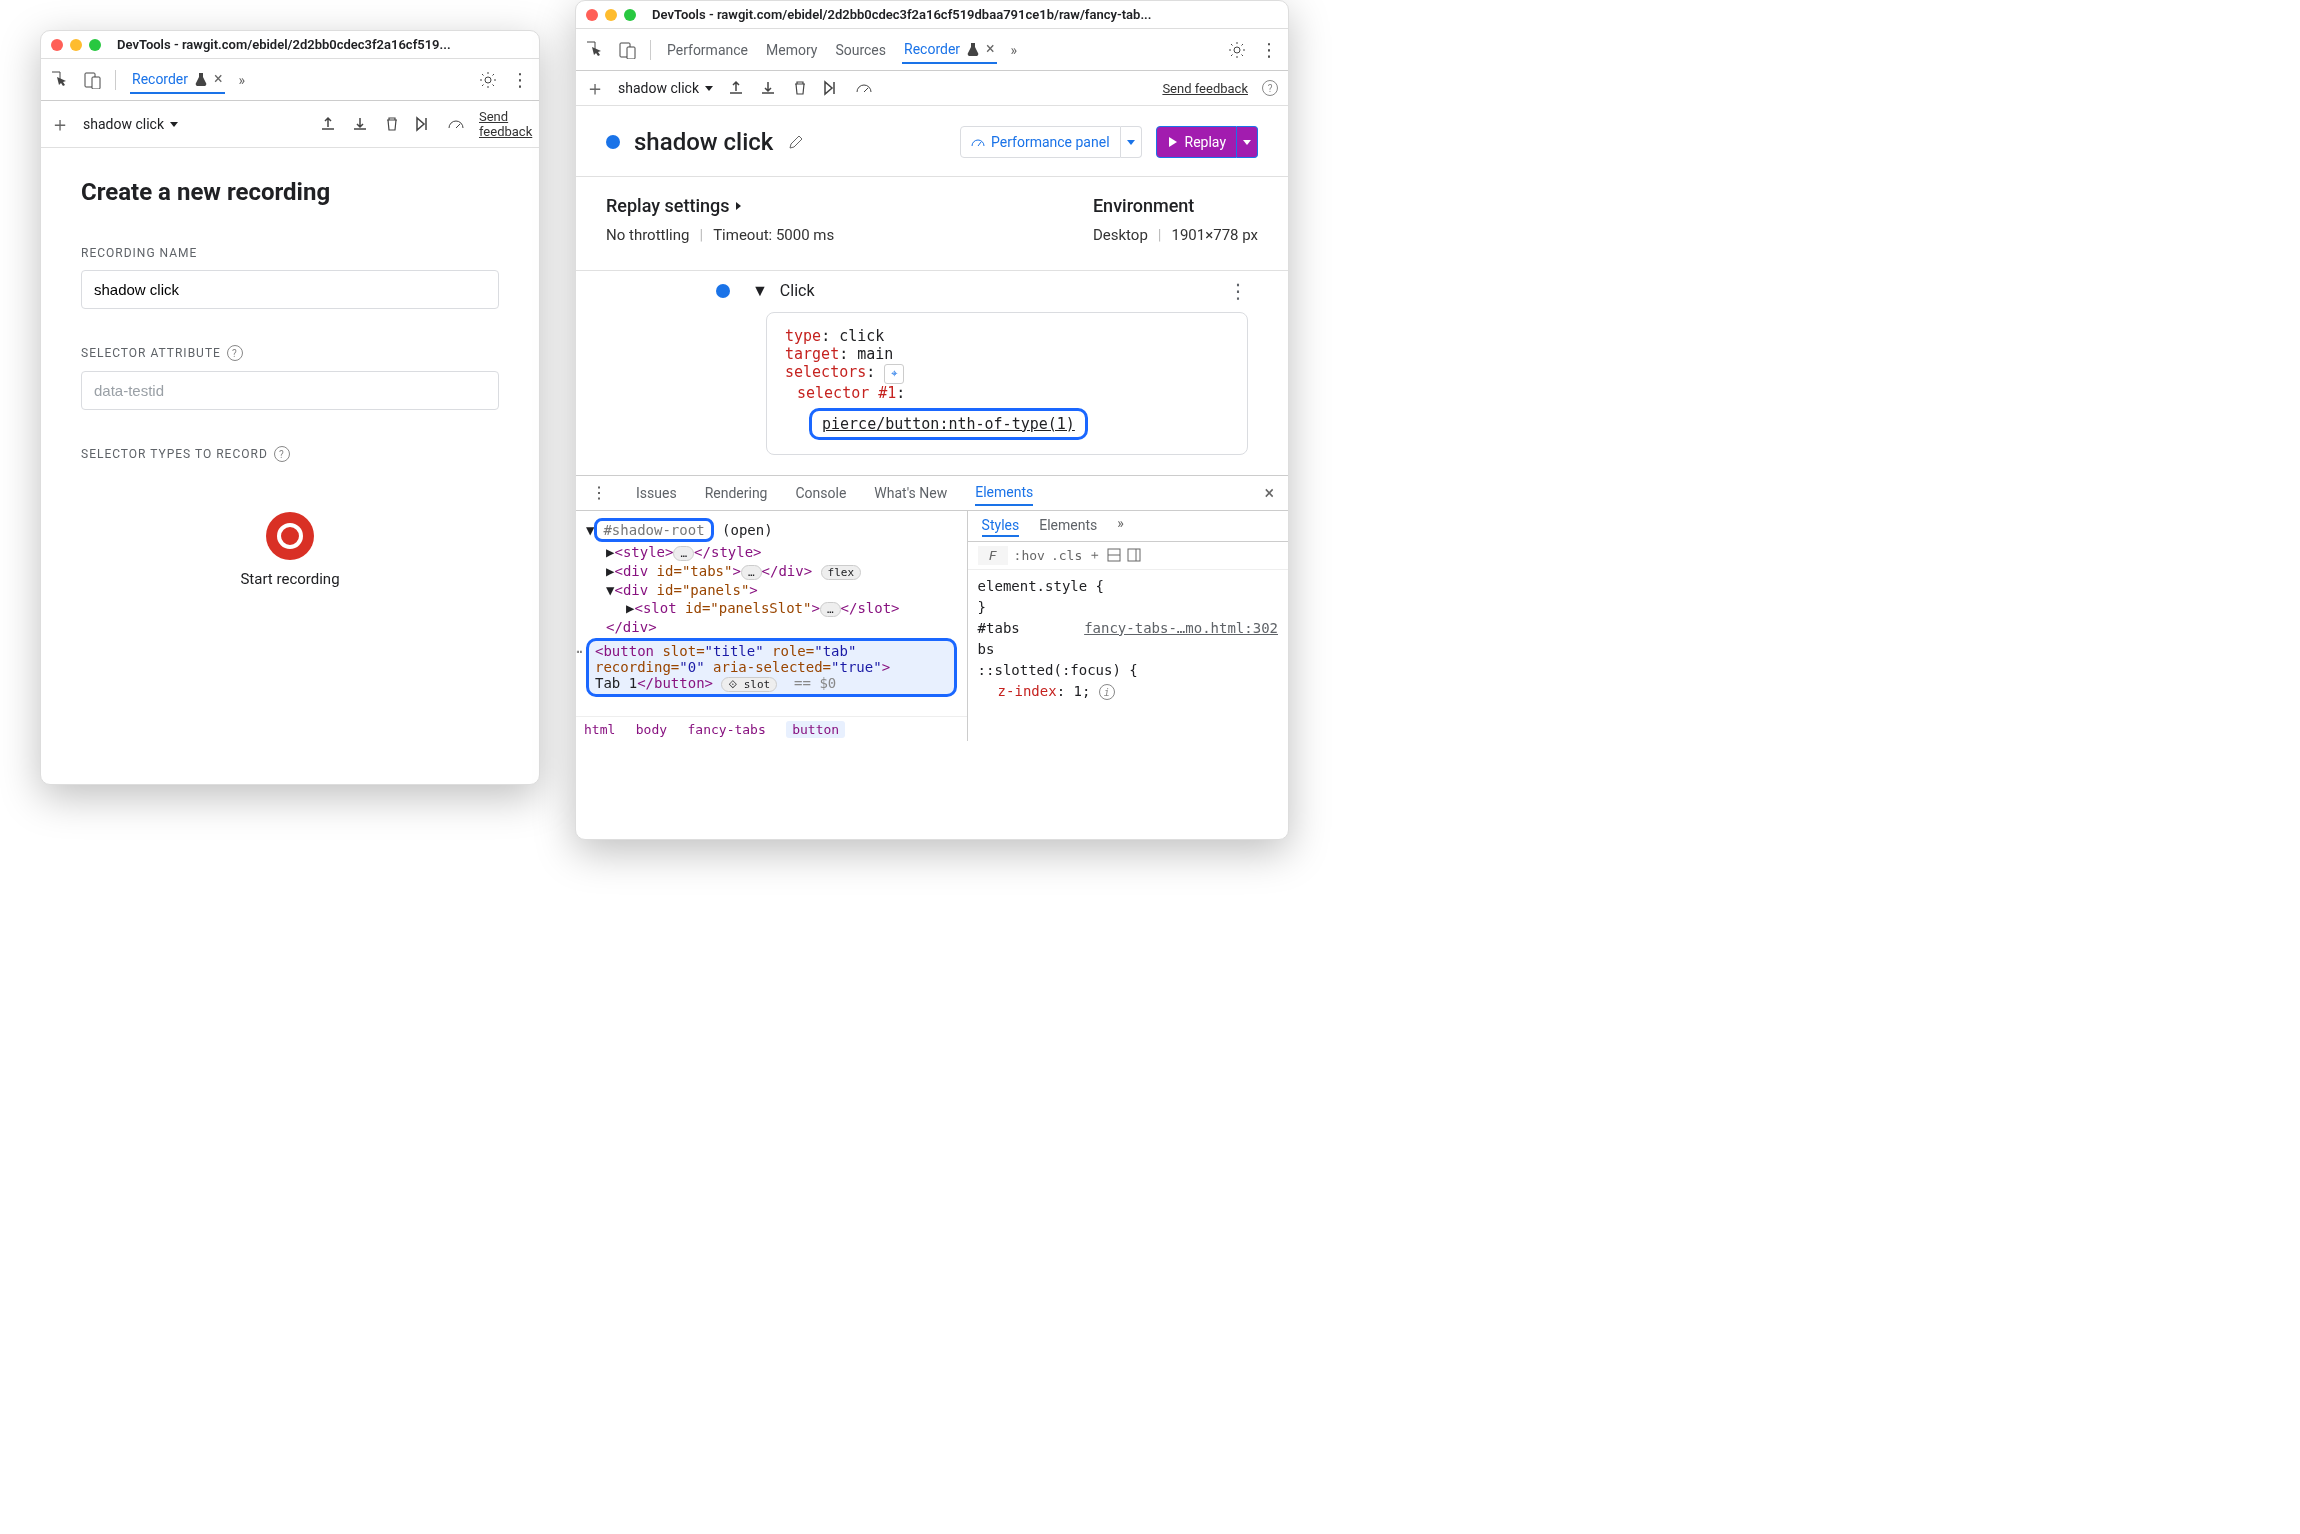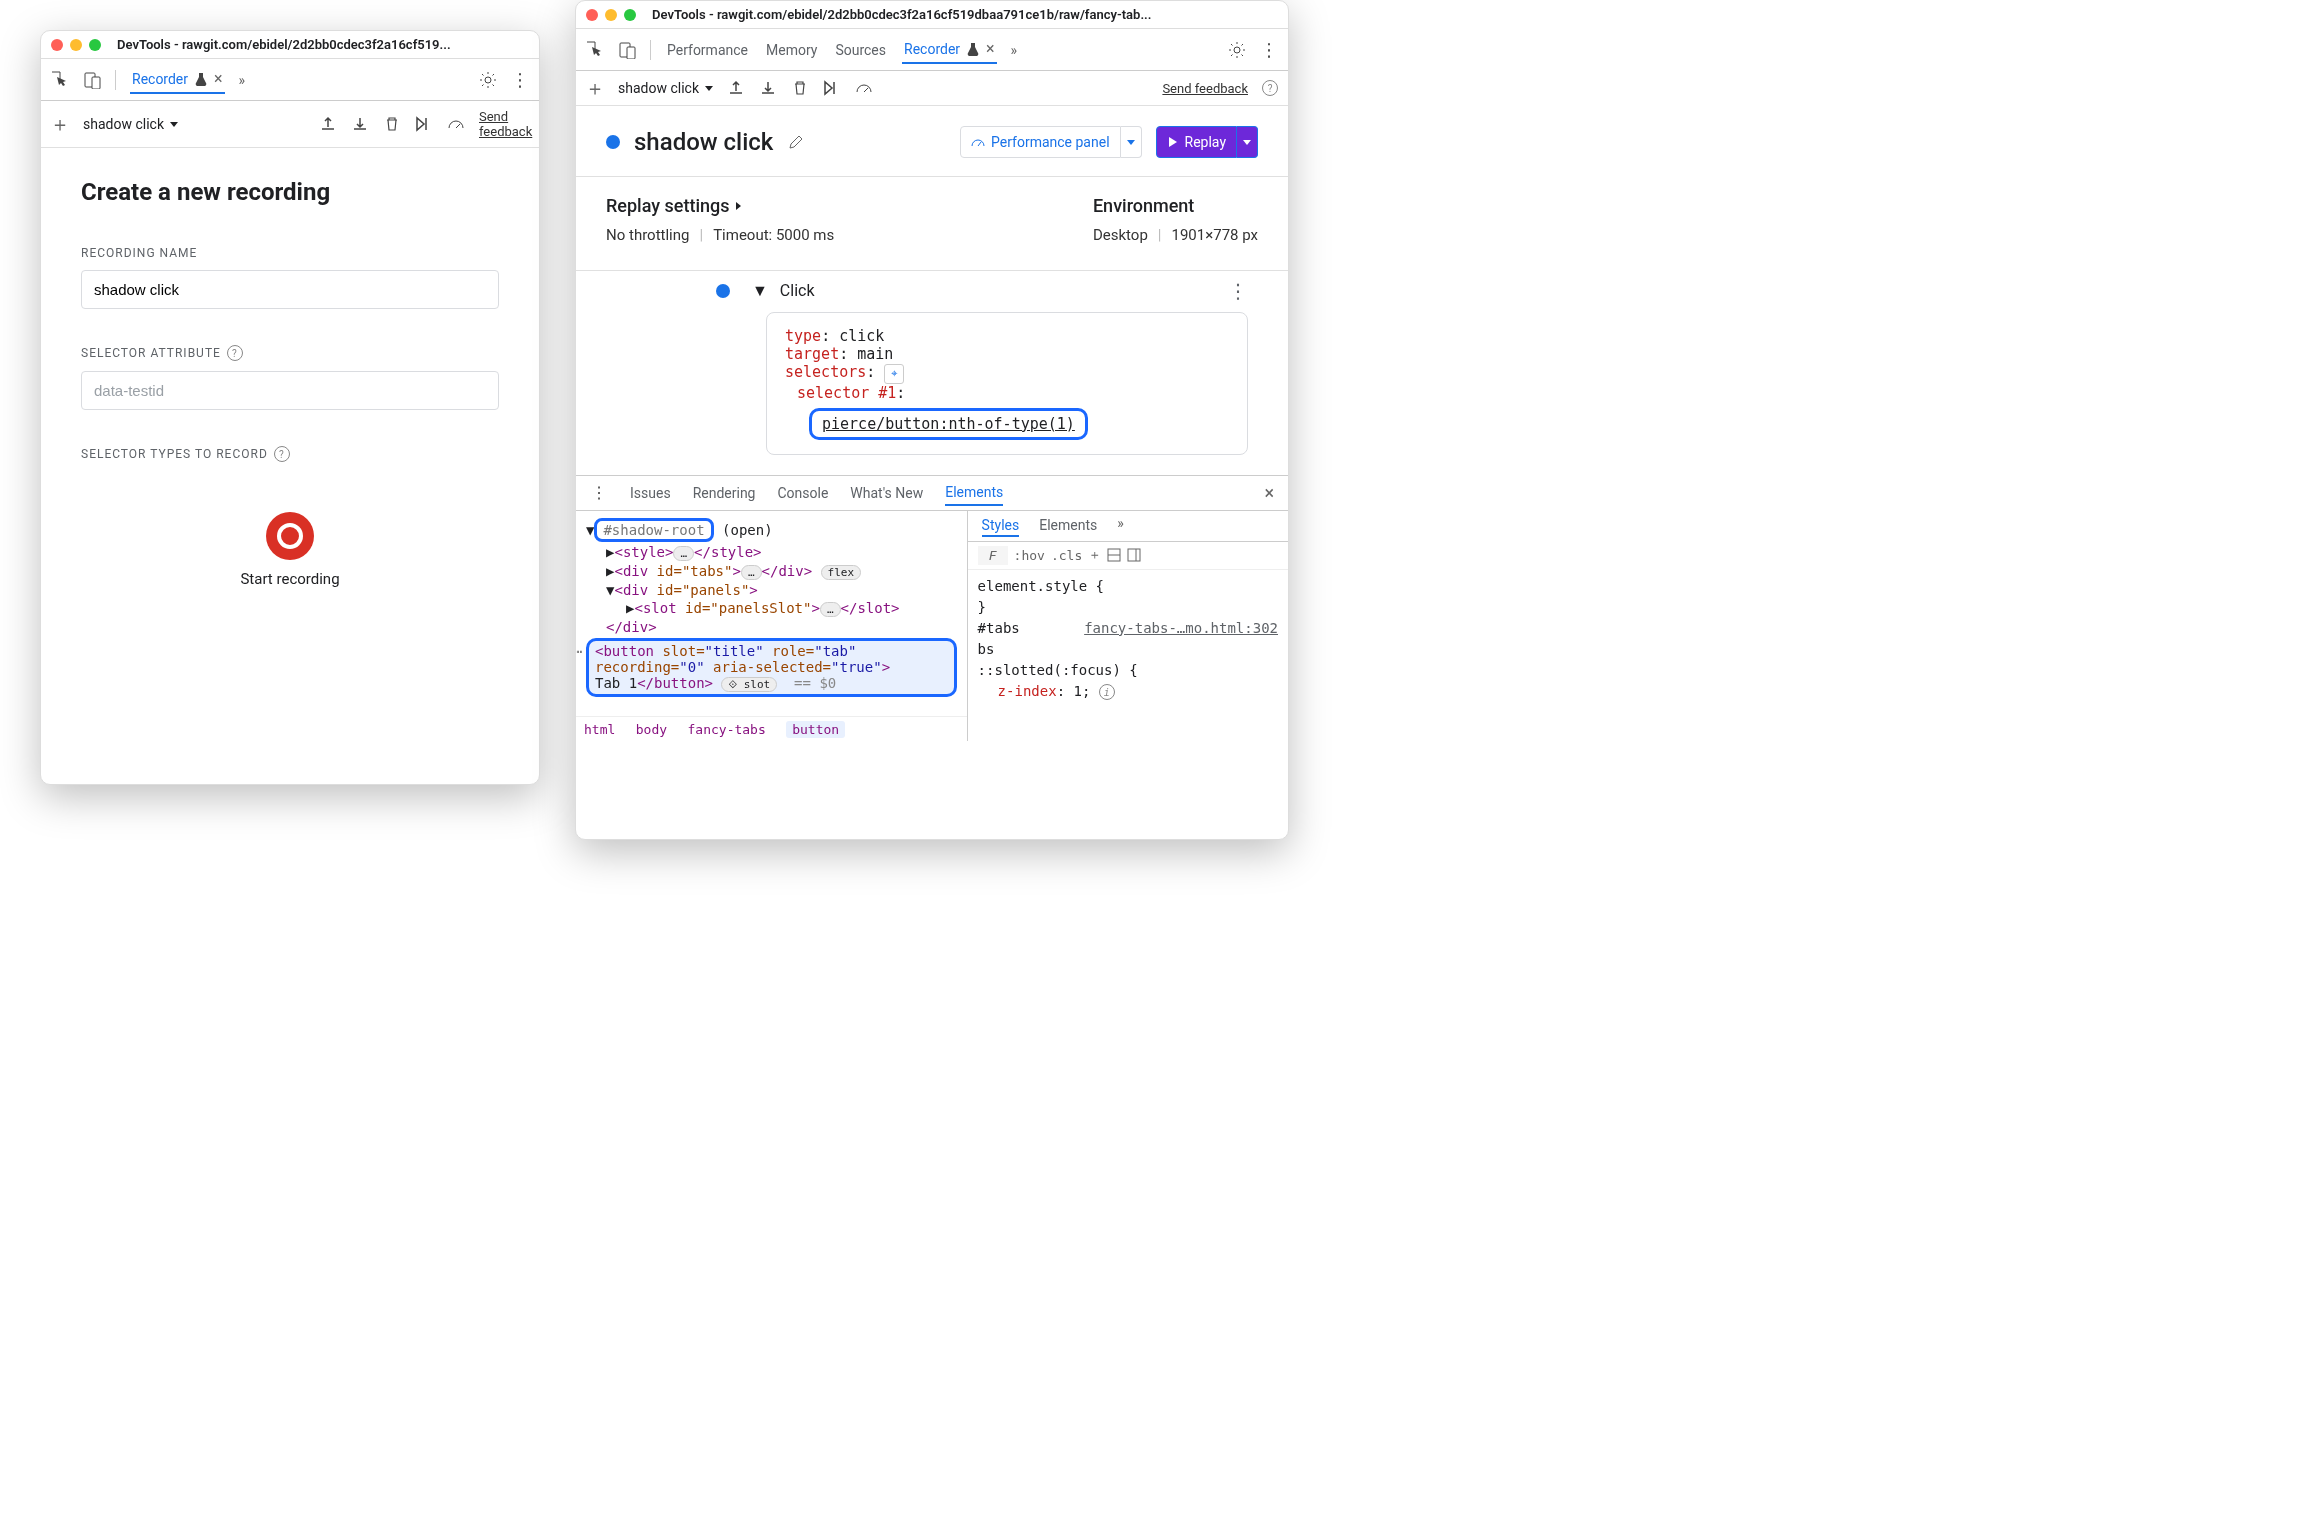--- a/index.html
+++ b/index.html
@@ -110,21 +110,21 @@
     border-bottom:1px solid #e0e0e0;
   }
   .blue-dot { width:14px;height:14px;border-radius:50%;background:#1a73e8; }
   .rec-title { font-size:24px; font-weight:500; }
   .btn-outline {
     border:1px solid #dadce0; border-radius:4px;
     padding:7px 10px; color:#1a73e8; display:flex; align-items:center; gap:6px;
     font-size:14px;
   }
   .btn-primary {
-    background:#6d28d9; border:1px solid #1a73e8;
+    background:#a21caf; border:1px solid #1a73e8;
     color:#fff; border-radius:4px; padding:7px 10px;
     display:flex; align-items:center; gap:6px; font-size:14px;
   }
   .btn-split { display:flex; }
   .btn-split > :first-child { border-top-right-radius:0; border-bottom-right-radius:0; }
   .btn-split > :last-child { border-top-left-radius:0; border-bottom-left-radius:0; border-left:none; padding:7px 6px; }
 
   .settings-row {
     display:flex; justify-content:space-between;
     padding: 18px 30px 26px;
@@ -153,21 +153,21 @@
   }
   .tiny-icon {
     display:inline-flex; width:20px;height:20px;
     border:1px solid #ccc; border-radius:3px; align-items:center;justify-content:center;
     font-size:11px; color:#1a73e8;
   }
 
   
   .drawer { border-top:1px solid #ccc; }
   .drawer-tabs { display:flex; align-items:center; gap:22px; padding:4px 14px; border-bottom:1px solid #ccc; font-size:14px; }
-  .dtab { color:#5f6368; padding:4px 0; }
+  .dtab { color:#5f6368; padding:4px 0;margin-left:6px; }
   .dtab.active { color:#1a73e8; border-bottom:2px solid #1a73e8; }
   .drawer-body { display:flex; height:230px; }
   .dom-col {
     flex: 1 1 55%; border-right:1px solid #ccc;
     font-family: ui-monospace, Menlo, monospace; font-size:14px;
     padding: 6px 10px 0; overflow:hidden; position:relative;
   }
   .dom-line { white-space:nowrap; padding:1px 0; }
   .ind1{padding-left:20px;} .ind2{padding-left:40px;}
   .tag{color:#881280;} .attr{color:#994500;} .str{color:#1a1aa6;}

